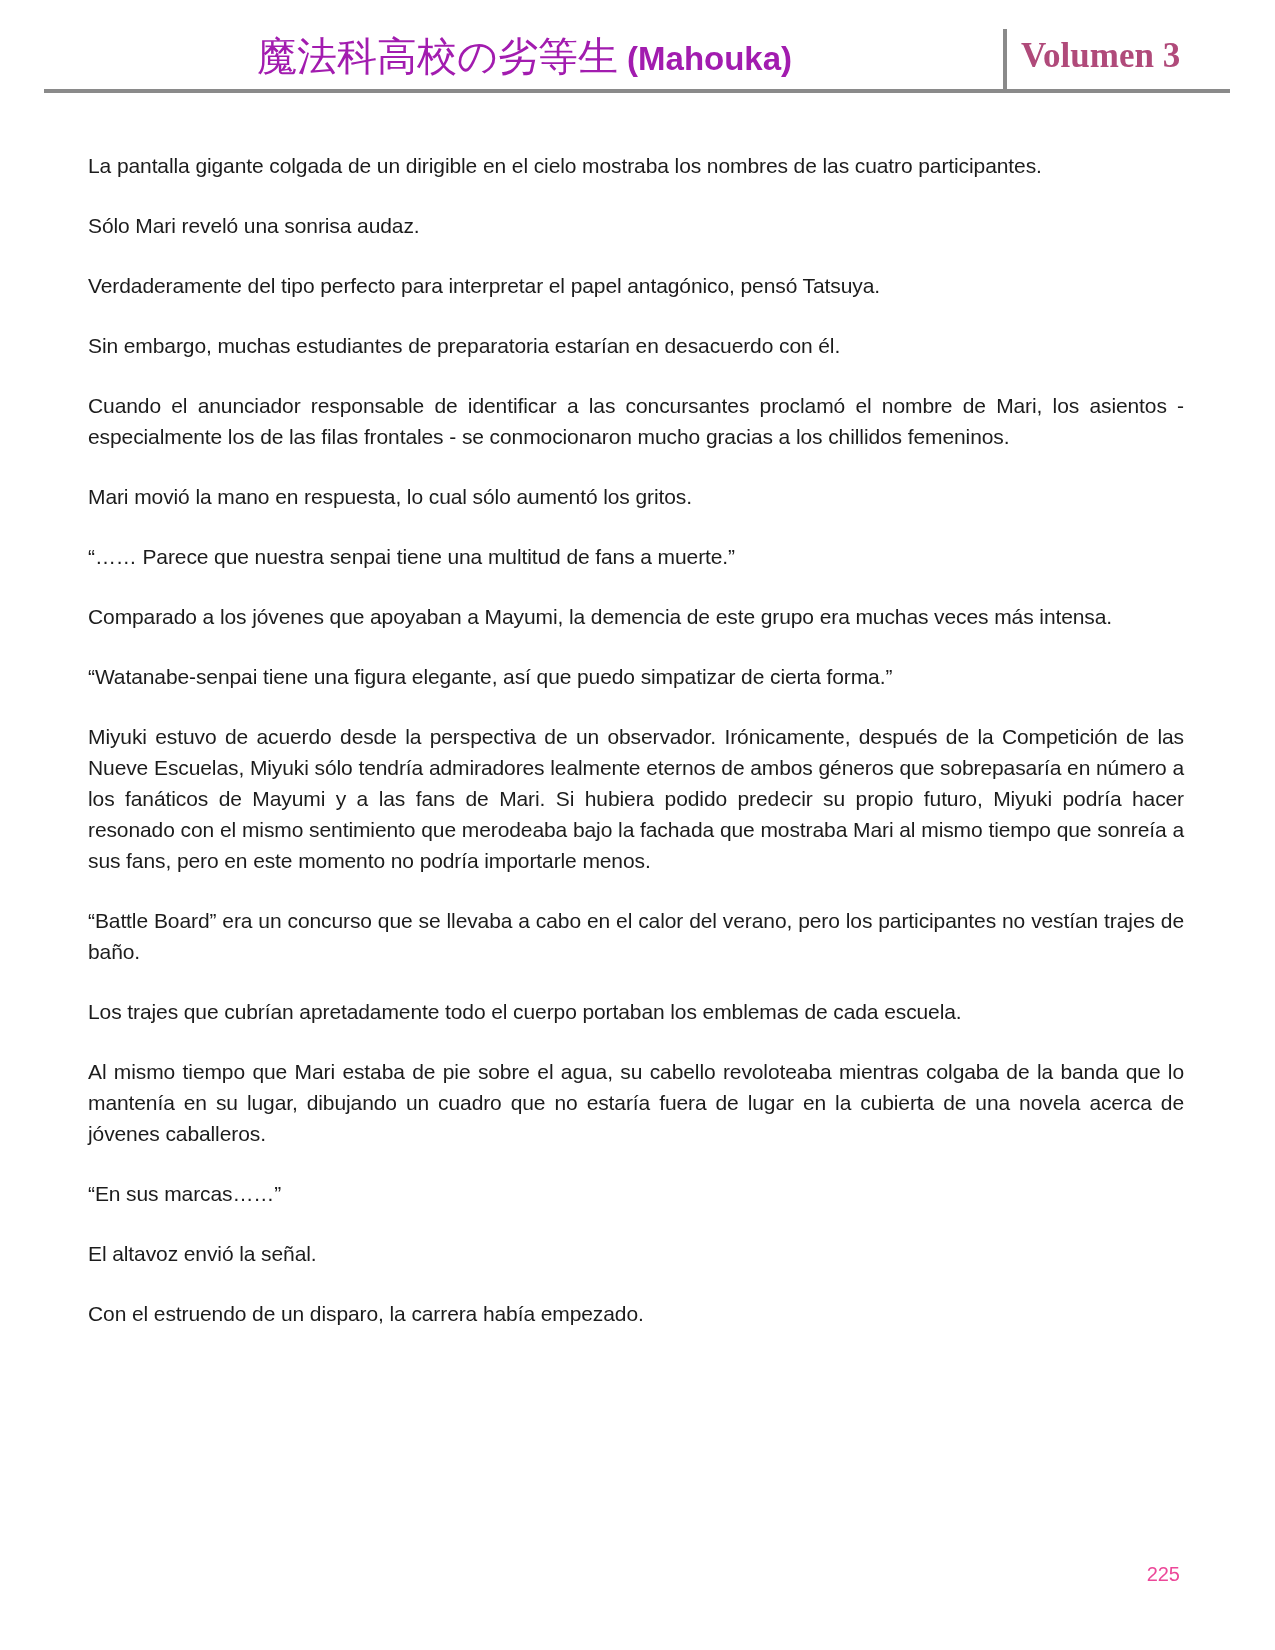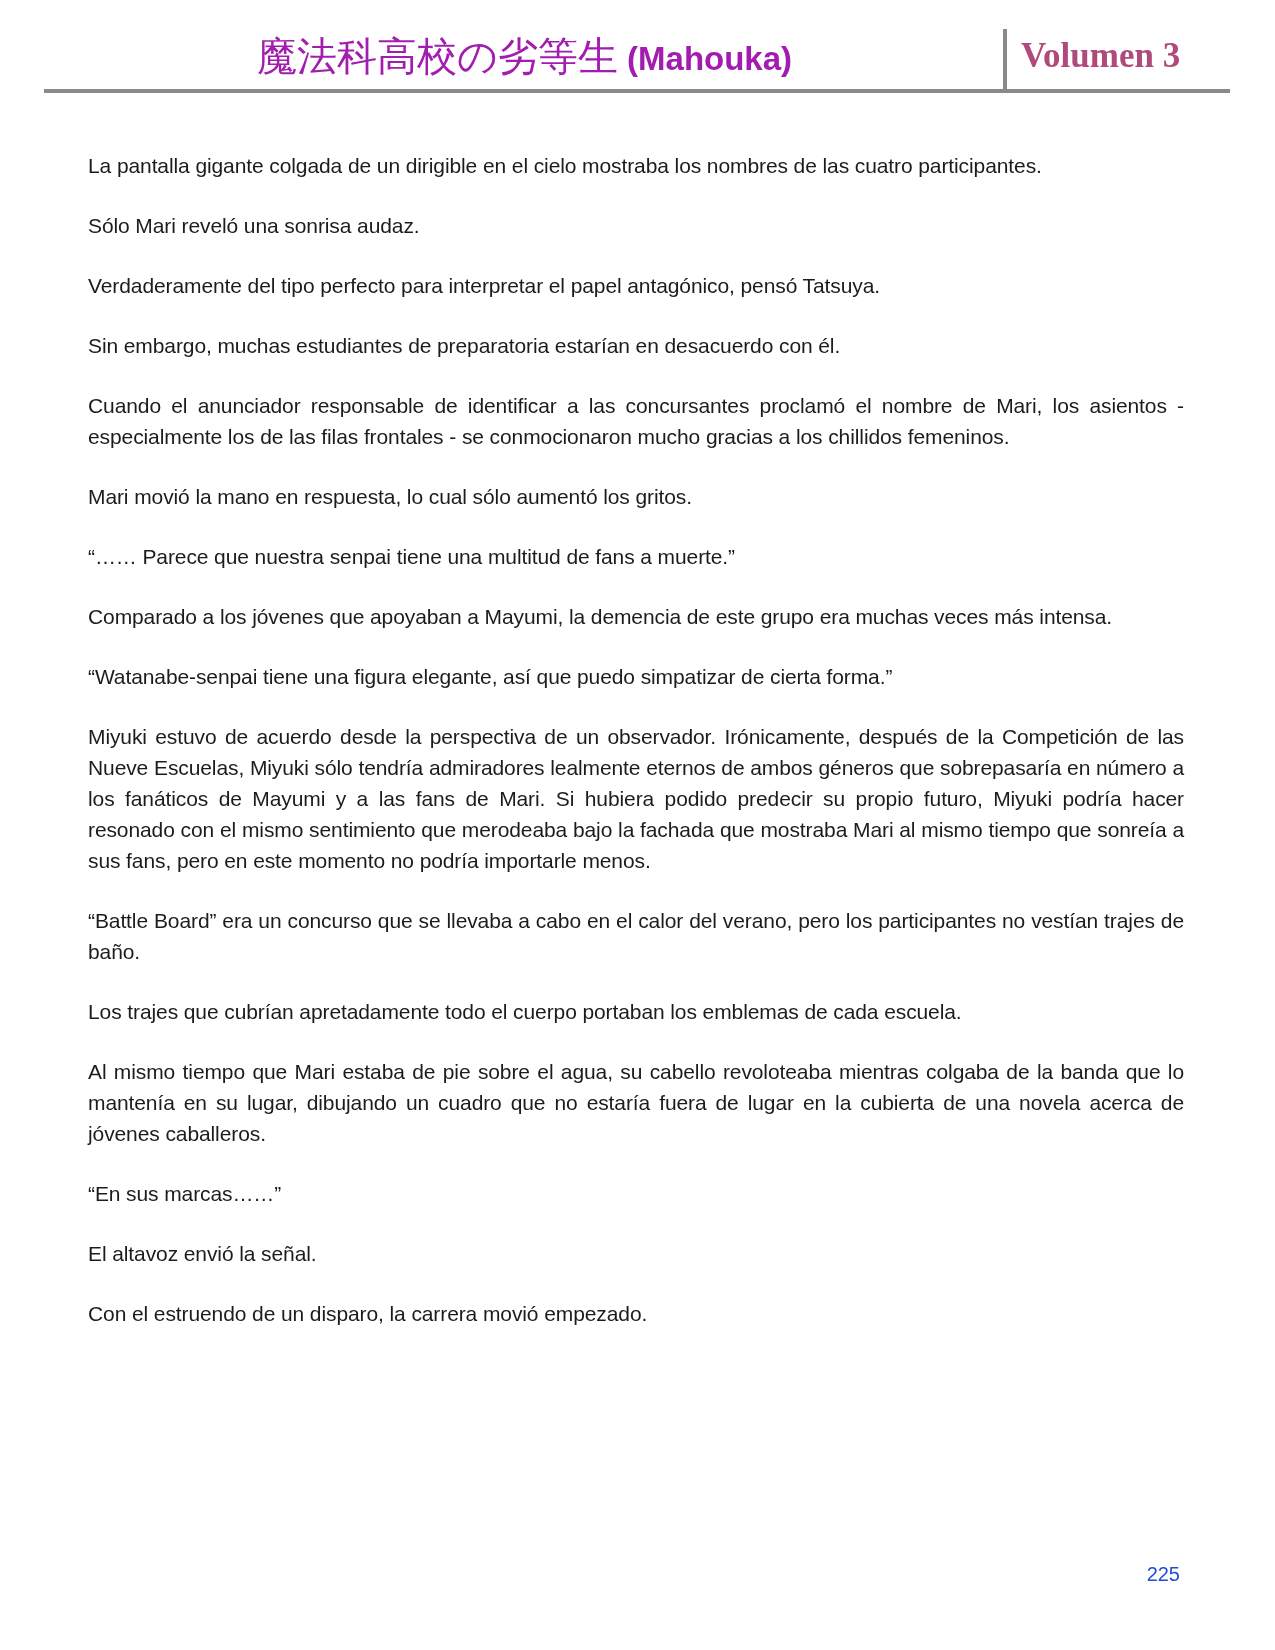--- a/index.html
+++ b/index.html
@@ -78,21 +78,21 @@
     color: #1c1c1c;
     letter-spacing: -0.1px;
   }
 
   
   .page-number {
     position: absolute;
     top: 1563px;
     right: 95px;
     font-size: 20px;
-    color: #1d4ed8;
+    color: #ec4899;
   }
 </style>
 </head>
 <body>
 
 <div class="page">
 
   <div class="header">
     <div class="header-title">
       <span class="title-jp">魔法科高校の劣等生</span><span class="title-latin"> (Mahouka)</span>
@@ -112,18 +112,18 @@
       <p>Mari movió la mano en respuesta, lo cual sólo aumentó los gritos.</p>
       <p>“…… Parece que nuestra senpai tiene una multitud de fans a muerte.”</p>
       <p>Comparado a los jóvenes que apoyaban a Mayumi, la demencia de este grupo era muchas veces más intensa.</p>
       <p>“Watanabe-senpai tiene una figura elegante, así que puedo simpatizar de cierta forma.”</p>
       <p>Miyuki estuvo de acuerdo desde la perspectiva de un observador. Irónicamente, después de la Competición de las Nueve Escuelas, Miyuki sólo tendría admiradores lealmente eternos de ambos géneros que sobrepasaría en número a los fanáticos de Mayumi y a las fans de Mari. Si hubiera podido predecir su propio futuro, Miyuki podría hacer resonado con el mismo sentimiento que merodeaba bajo la fachada que mostraba Mari al mismo tiempo que sonreía a sus fans, pero en este momento no podría importarle menos.</p>
       <p>“Battle Board” era un concurso que se llevaba a cabo en el calor del verano, pero los participantes no vestían trajes de baño.</p>
       <p>Los trajes que cubrían apretadamente todo el cuerpo portaban los emblemas de cada escuela.</p>
       <p>Al mismo tiempo que Mari estaba de pie sobre el agua, su cabello revoloteaba mientras colgaba de la banda que lo mantenía en su lugar, dibujando un cuadro que no estaría fuera de lugar en la cubierta de una novela acerca de jóvenes caballeros.</p>
       <p>“En sus marcas……”</p>
       <p>El altavoz envió la señal.</p>
-      <p>Con el estruendo de un disparo, la carrera movió empezado.</p>
+      <p>Con el estruendo de un disparo, la carrera había empezado.</p>
     </div>
 
   <div class="page-number">225</div>
 
 </div>
 
 </body></html>

